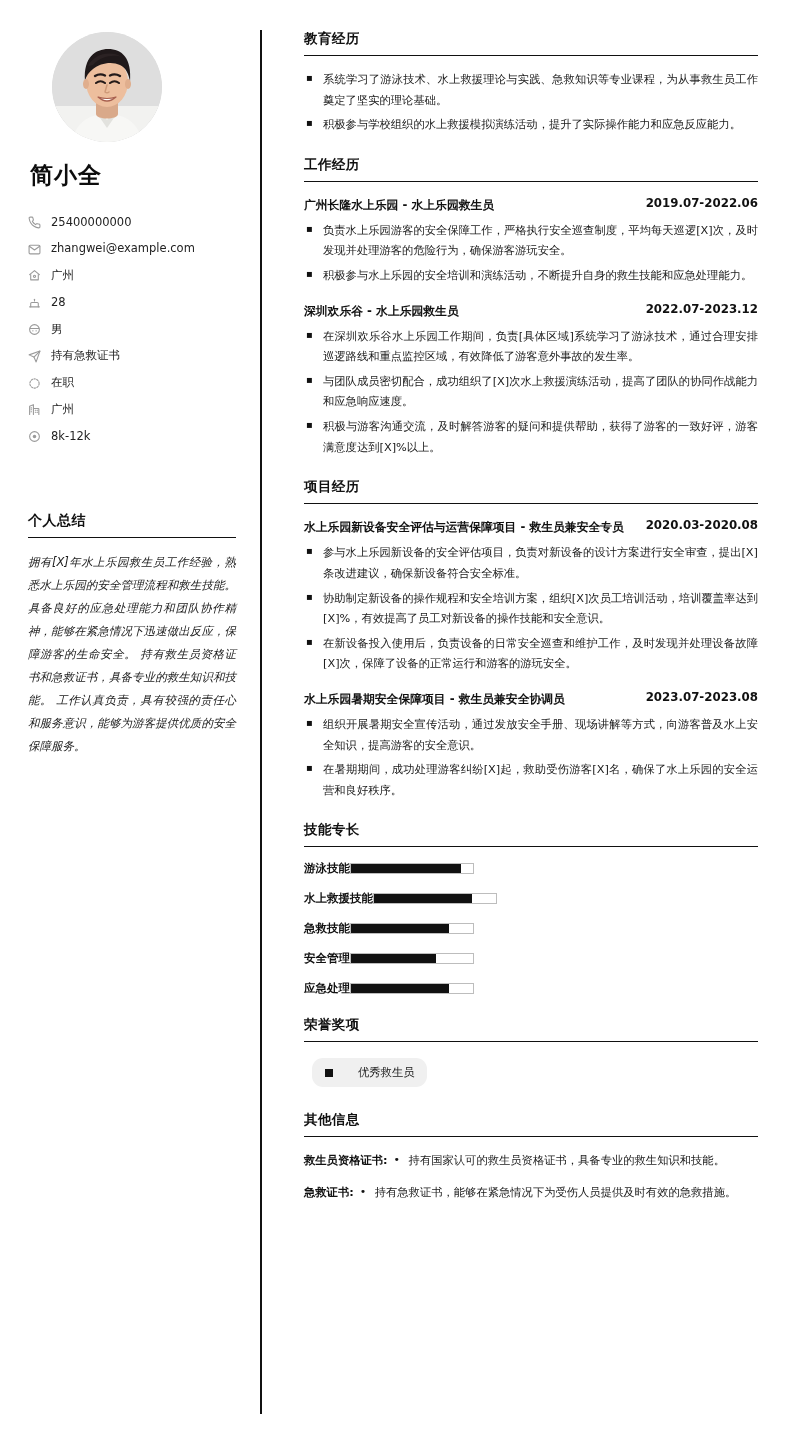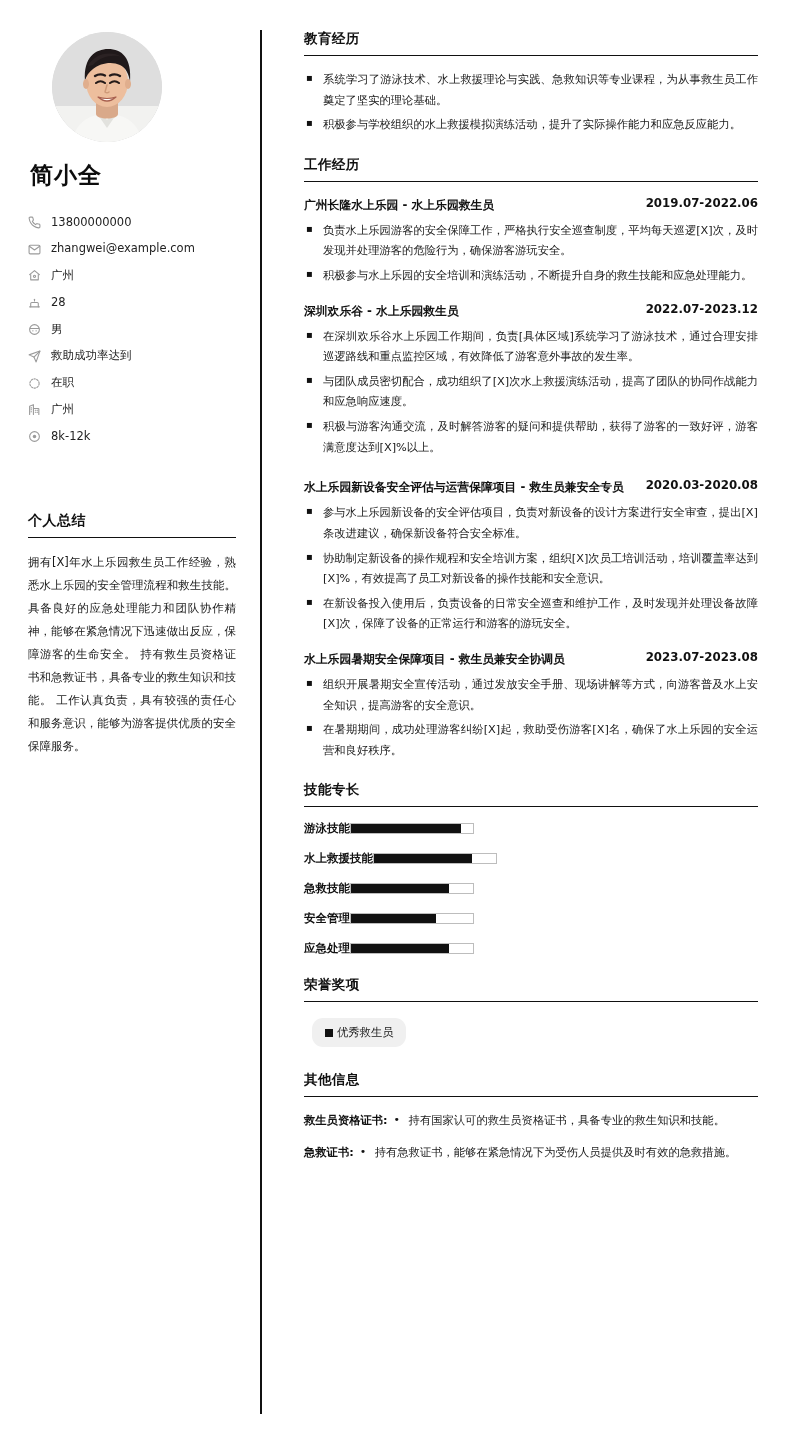--- a/index.html
+++ b/index.html
@@ -85,20 +85,21 @@
     padding-bottom: 7px;
     border-bottom: 1.6px solid #111;
     margin-bottom: 13px;
     letter-spacing: 0.5px;
   }
   .summary-text {
     font-size: 11.5px;
     line-height: 2.0;
     color: #1a1a1a;
     text-align: justify;
+    font-style: italic;
   }
 
   
   .main {
     flex: 1 1 auto;
     padding: 30px 36px 20px 42px;
   }
   .section { margin-bottom: 20px; }
   .section-title {
     font-size: 13.5px;
@@ -179,21 +180,21 @@
     position: absolute;
     left: 0; top: 0; bottom: 0;
     background: #111111;
   }
 
   
   .honor-list { display: flex; flex-wrap: wrap; gap: 9px; padding: 2px 0 4px 8px; }
   .honor-badge {
     display: inline-flex;
     align-items: center;
-    gap: 4px;
+    gap: 25px;
     background: #f0f0f0;
     border-radius: 11px;
     padding: 7px 13px;
     font-size: 11.3px;
     color: #1a1a1a;
   }
   .honor-badge .hb-mark {
     width: 8px; height: 8px;
     background: #111;
     display: inline-block;
@@ -280,21 +281,21 @@
 
     <h1 class="name">简小全</h1>
 
     <ul class="contact-list">
       <li class="contact-item">
         <span class="ci-icon">
           <svg viewBox="0 0 24 24" fill="none" stroke="currentColor" stroke-width="2" stroke-linecap="round" stroke-linejoin="round">
               <path d="M22 16.9v3a2 2 0 0 1-2.2 2 19.8 19.8 0 0 1-8.6-3.1 19.5 19.5 0 0 1-6-6A19.8 19.8 0 0 1 2.1 4.2 2 2 0 0 1 4.1 2h3a2 2 0 0 1 2 1.7c.1 1 .4 1.9.7 2.8a2 2 0 0 1-.5 2.1L8.1 9.9a16 16 0 0 0 6 6l1.3-1.3a2 2 0 0 1 2.1-.4c.9.3 1.8.5 2.8.6a2 2 0 0 1 1.7 2.1z"></path>
             </svg>
         </span>
-        <span class="ci-text">13800000000</span>
+        <span class="ci-text">25400000000</span>
       </li>
 
       <li class="contact-item">
         <span class="ci-icon">
           <svg viewBox="0 0 24 24" fill="none" stroke="currentColor" stroke-width="2" stroke-linecap="round" stroke-linejoin="round">
               <rect x="2" y="4" width="20" height="16" rx="2"></rect>
               <path d="m2.5 6 9.5 7 9.5-7"></path>
             </svg>
         </span>
         <span class="ci-text">zhangwei@example.com</span>
@@ -334,21 +335,21 @@
         <span class="ci-text">男</span>
       </li>
 
       <li class="contact-item">
         <span class="ci-icon">
           <svg viewBox="0 0 24 24" fill="none" stroke="currentColor" stroke-width="2" stroke-linecap="round" stroke-linejoin="round">
               <path d="M22 2 11 13"></path>
               <path d="M22 2 15 22l-4-9-9-4 20-7z"></path>
             </svg>
         </span>
-        <span class="ci-text">救助成功率达到</span>
+        <span class="ci-text">持有急救证书</span>
       </li>
 
       <li class="contact-item">
         <span class="ci-icon">
           <svg viewBox="0 0 24 24" fill="none" stroke="currentColor" stroke-width="2" stroke-linecap="round" stroke-linejoin="round" stroke-dasharray="3 2.4">
               <circle cx="12" cy="12" r="8.5"></circle>
             </svg>
         </span>
         <span class="ci-text">在职</span>
       </li>
@@ -415,20 +416,21 @@
         </div>
         <ul class="bullets">
           <li class="bullet">在深圳欢乐谷水上乐园工作期间，负责[具体区域]系统学习了游泳技术，通过合理安排巡逻路线和重点监控区域，有效降低了游客意外事故的发生率。</li>
           <li class="bullet">与团队成员密切配合，成功组织了[X]次水上救援演练活动，提高了团队的协同作战能力和应急响应速度。</li>
           <li class="bullet">积极与游客沟通交流，及时解答游客的疑问和提供帮助，获得了游客的一致好评，游客满意度达到[X]%以上。</li>
         </ul>
       </div>
     </section>
 
     <section class="section">
+      <h2 class="section-title">项目经历</h2>
 
       <div class="entry">
         <div class="entry-head">
           <div class="entry-title">水上乐园新设备安全评估与运营保障项目 - 救生员兼安全专员</div>
           <div class="entry-date">2020.03-2020.08</div>
         </div>
         <ul class="bullets">
           <li class="bullet">参与水上乐园新设备的安全评估项目，负责对新设备的设计方案进行安全审查，提出[X]条改进建议，确保新设备符合安全标准。</li>
           <li class="bullet">协助制定新设备的操作规程和安全培训方案，组织[X]次员工培训活动，培训覆盖率达到[X]%，有效提高了员工对新设备的操作技能和安全意识。</li>
           <li class="bullet">在新设备投入使用后，负责设备的日常安全巡查和维护工作，及时发现并处理设备故障[X]次，保障了设备的正常运行和游客的游玩安全。</li>

